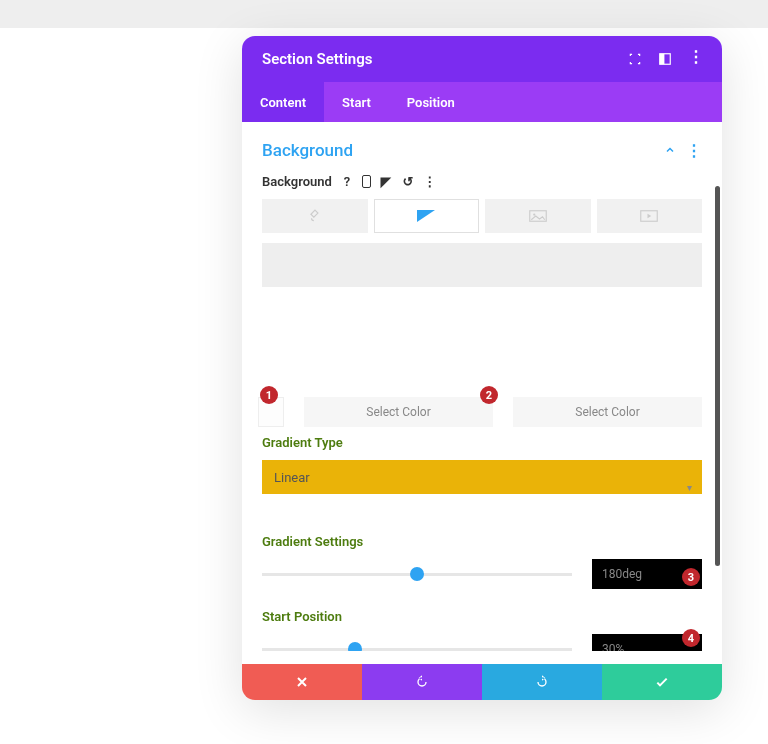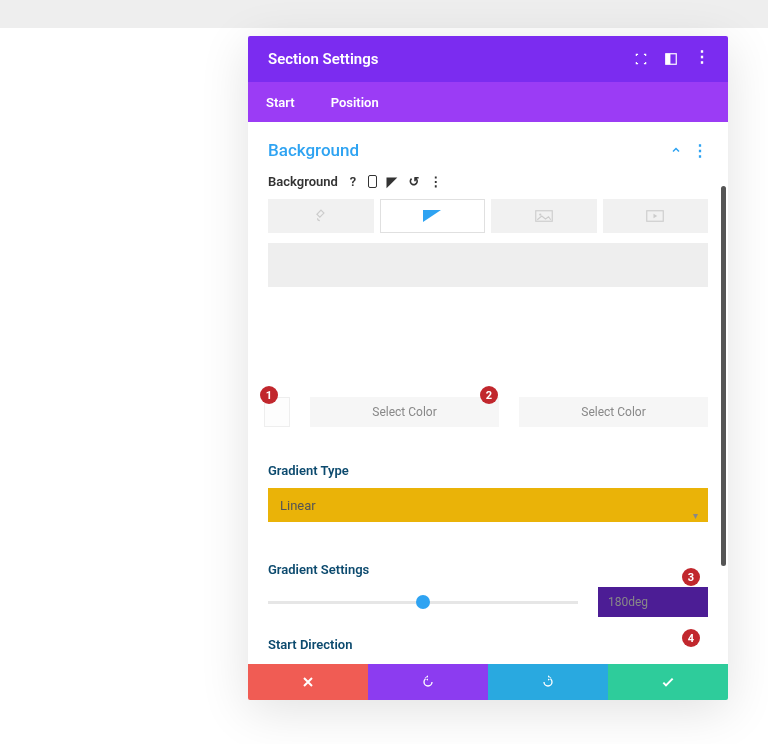--- a/index.html
+++ b/index.html
@@ -1,49 +1,49 @@
 <!DOCTYPE html>
 <html><head>
 <meta charset="utf-8">
 <style>
   * { box-sizing: border-box; margin: 0; padding: 0; font-family: -apple-system, BlinkMacSystemFont, "Segoe UI", Roboto, Arial, sans-serif; }
   body { background: #fff; width: 768px; height: 744px; position: relative; overflow: hidden; }
   .topbar { height: 28px; background: #eeeeee; }
-  .panel { position: absolute; left: 248px; top: 36px; width: 480px; height: 664px; background: #fff; box-shadow: 0 10px 50px rgba(0,0,0,0.12); border-radius: 2px; overflow: hidden; }
+  .panel { position: absolute; left: 242px; top: 36px; width: 480px; height: 664px; background: #fff; box-shadow: 0 10px 50px rgba(0,0,0,0.12); border-radius: 13px; overflow: hidden; }
   .panel-header { background: #7b2cf0; color: #fff; height: 46px; display: flex; align-items: center; padding: 0 20px; font-size: 15px; font-weight: 600; justify-content: space-between; }
   .panel-header-icons { display: flex; gap: 16px; align-items: center; }
   .panel-header-icons svg, .panel-header-icons .dots { width: 14px; height: 14px; fill: #fff; }
   .tabs { background: #9b3cf5; display: flex; height: 40px; }
   .tab { color: #fff; font-size: 13px; font-weight: 600; padding: 0 18px; display: flex; align-items: center; cursor: pointer; }
   .tab.active { background: #7b2cf0; }
   .body { padding: 18px 20px 0 20px; position: relative; height: 529px; overflow: hidden; }
   .section-head { display: flex; justify-content: space-between; align-items: center; margin-bottom: 14px; }
   .section-title { color: #2ea3f2; font-size: 17px; font-weight: 500; }
   .section-head-icons { display: flex; gap: 10px; align-items: center; color: #2ea3f2; }
   .field-row { display: flex; align-items: center; gap: 8px; margin-bottom: 10px; font-size: 13px; font-weight: 600; color: #333; }
   .mini-icons { display: flex; gap: 8px; align-items: center; }
   .mini-icons span { width: 14px; height: 14px; display: inline-flex; align-items: center; justify-content: center; font-size: 13px; color: #333; cursor: pointer; }
   .bg-type-tabs { display: flex; gap: 6px; margin-bottom: 10px; }
   .bg-type { flex: 1; height: 34px; background: #f1f1f1; display: flex; align-items: center; justify-content: center; border: 1px solid transparent; cursor: pointer; }
   .bg-type.active { background: #fff; border: 1px solid #e0e0e0; }
   .bg-type svg { width: 18px; height: 14px; fill: #bbb; }
   .bg-type.active svg { fill: #2ea3f2; }
   .preview { height: 44px; background: #eeeeee; margin-bottom: 110px; }
-  .color-row { display: flex; gap: 20px; margin-bottom: 36px; margin-left: -4px; }
+  .color-row { display: flex; gap: 20px; margin-bottom: 8px; margin-left: -4px; }
   .color-btn { flex: 1; height: 30px; background: #f6f6f6; display: flex; align-items: center; justify-content: center; font-size: 12px; color: #888; border: none; cursor: pointer; }
   .swatch { width: 26px; height: 30px; background: #fdfdfd; border: 1px solid #eee; }
-  .form-label { font-size: 13px; font-weight: 600; color: #0c4a6e; margin-bottom: 10px; }
+  .form-label { font-size: 13px; font-weight: 600; color: #4d7c0f; margin-bottom: 10px; }
   .select { width: 100%; height: 34px; background: #eab308; border: none; padding: 0 12px; font-size: 13px; color: #555; appearance: none; margin-bottom: 20px; position: relative; }
   .select-wrap { position: relative; margin-bottom: 20px; }
   .select-caret { position: absolute; right: 10px; top: 50%; transform: translateY(-50%); font-size: 10px; color: #888; pointer-events: none; }
   .slider-row { display: flex; align-items: center; gap: 20px; margin-bottom: 20px; }
   .slider-wrap { flex: 1; position: relative; height: 20px; display: flex; align-items: center; }
   .track { height: 3px; background: #e6e6e6; width: 100%; position: absolute; }
   .thumb { width: 14px; height: 14px; background: #2ea3f2; border-radius: 50%; position: absolute; transform: translateX(-50%); }
-  .value-box { width: 110px; height: 30px; background: #4c1d95; border: none; padding: 0 10px; font-size: 12px; color: #888; }
+  .value-box { width: 110px; height: 30px; background: #000000; border: none; padding: 0 10px; font-size: 12px; color: #888; }
   .footer { position: absolute; left: 0; bottom: 0; height: 36px; width: 100%; display: flex; }
   .fbtn { flex: 1; display: flex; align-items: center; justify-content: center; color: #fff; cursor: pointer; }
   .fbtn svg { width: 16px; height: 16px; fill: #fff; }
   .f-cancel { background: #f05c54; }
   .f-undo { background: #8c3cf0; }
   .f-redo { background: #29a9e0; }
   .f-ok { background: #2ecc9b; }
   .scrollbar { position: absolute; right: 2px; top: 150px; width: 5px; height: 380px; background: #555; border-radius: 3px; }
   .badge { position: absolute; width: 18px; height: 18px; background: #c1272d; color: #fff; border-radius: 50%; font-size: 11px; font-weight: 700; display: flex; align-items: center; justify-content: center; z-index: 10; }
   .b1 { left: 260px; top: 386px; }
@@ -65,20 +65,21 @@
         </svg>
       <svg viewBox="0 0 24 24">
           <rect x="3" y="3" width="18" height="18" stroke="#fff" stroke-width="2" fill="none"></rect>
           <rect x="3" y="3" width="8" height="18" fill="#fff"></rect>
         </svg>
       <span class="dots" style="font-weight:bold; font-size:16px; line-height:10px;">⋮</span>
     </div>
   </div>
 
   <div class="tabs">
+    <div class="tab active">Content</div>
     <div class="tab">Start</div>
     <div class="tab">Position</div>
   </div>
 
   <div class="body">
     <div class="section-head">
       <div class="section-title">Background</div>
       <div class="section-head-icons">
         <svg width="12" height="12" viewBox="0 0 24 24" fill="none" stroke="#2ea3f2" stroke-width="3">
             <polyline points="6 15 12 9 18 15"></polyline>
@@ -143,21 +144,21 @@
 
     <div class="form-label">Gradient Settings</div>
     <div class="slider-row">
       <div class="slider-wrap">
         <div class="track"></div>
           <div class="thumb" style="left:50%"></div>
       </div>
       <input class="value-box" value="180deg" style="">
     </div>
 
-    <div class="form-label">Start Direction</div>
+    <div class="form-label">Start Position</div>
     <div class="slider-row">
       <div class="slider-wrap">
         <div class="track"></div>
           <div class="thumb" style="left:30%"></div>
       </div>
       <input class="value-box" value="30%" style="">
     </div>
 
   </div>
 

